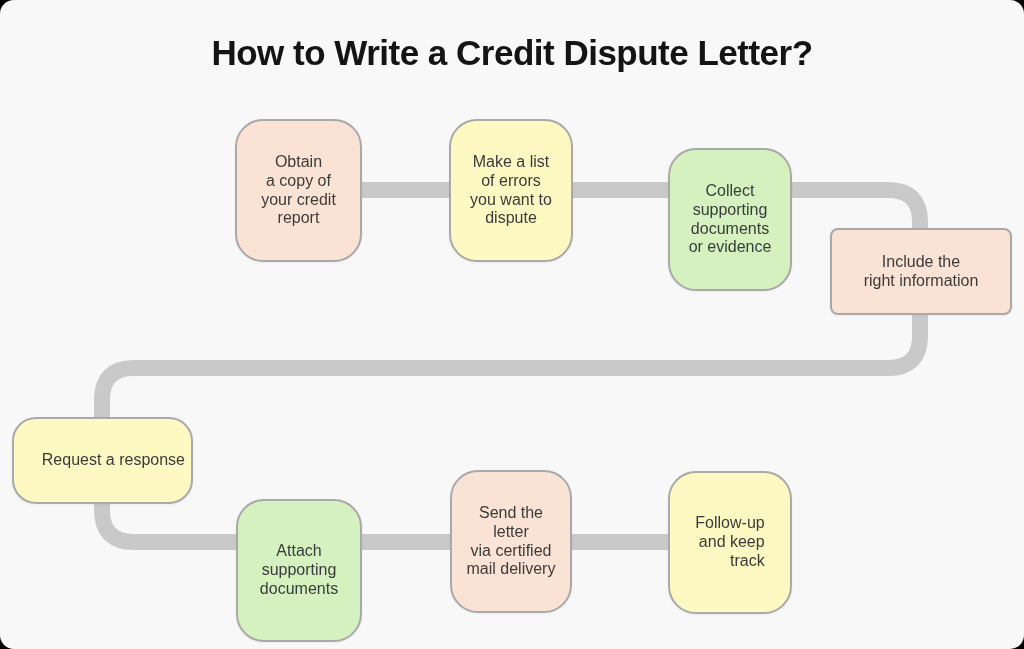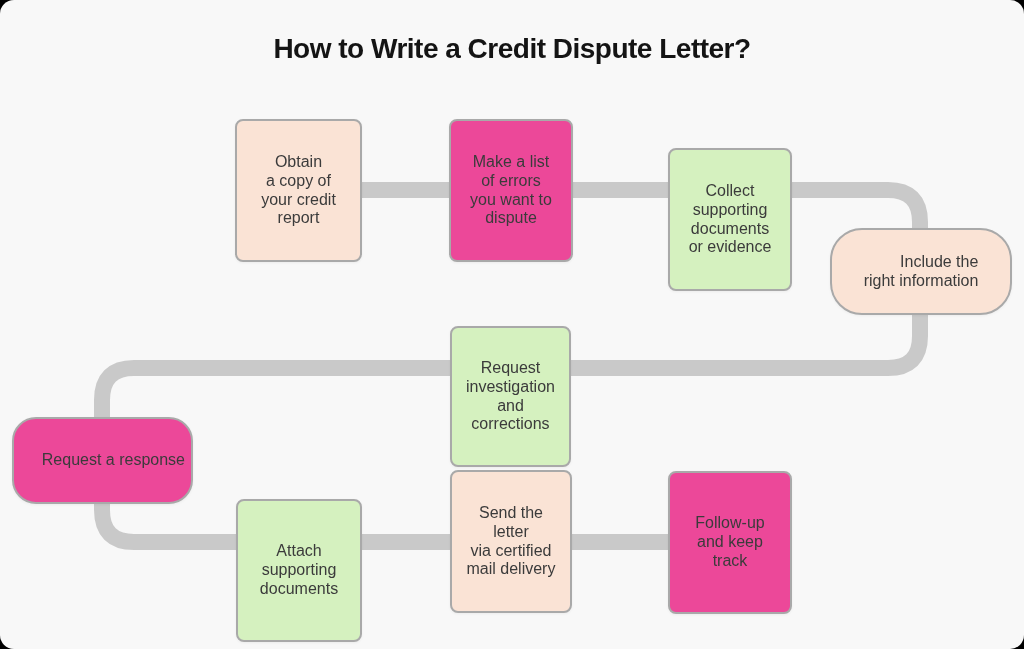--- a/index.html
+++ b/index.html
@@ -15,21 +15,21 @@
     background: #f8f8f8;
     border-radius: 14px;
     overflow: hidden;
   }
   .page-title {
     position: absolute;
     left: 0;
     top: 33px;
     width: 100%;
     text-align: center;
-    font-size: 28px;
+    font-size: 35px;
     font-weight: 800;
     letter-spacing: -0.5px;
     color: #141414;
     margin: 0;
   }
   .connector-svg {
     position: absolute;
     left: 0;
     top: 0;
     width: 1024px;
@@ -37,46 +37,46 @@
     z-index: 1;
   }
   .box {
     position: absolute;
     z-index: 2;
     display: flex;
     align-items: center;
     justify-content: center;
     text-align: center;
     border: 2px solid #a9a9a9;
-    border-radius: 8px;
+    border-radius: 28px;
     box-sizing: border-box;
     box-shadow: 0 1px 3px rgba(0,0,0,0.05);
   }
   .box-label {
     white-space: pre-line;
     font-size: 16px;
     line-height: 1.18;
     color: #3b3b3b;
     padding: 4px 6px;
   }
   .peach { background: #fae3d5; }
-  .blue  { background: #ec4899; }
+  .blue  { background: #fef9c3; }
   .green { background: #d5f1bf; margin-top: 29px; }
 
   .b1  { left: 235px; top: 119px; width: 127px; height: 143px; }
   .b2  { left: 449px; top: 119px; width: 124px; height: 143px; }
   .b3  { left: 668px; top: 119px; width: 124px; height: 143px; }
-  .b4  { left: 830px; top: 228px; width: 182px; height: 87px; border-radius: 32px; text-align: right; }
+  .b4  { left: 830px; top: 228px; width: 182px; height: 87px; border-radius: 8px; }
   .b5  { left: 236px; top: 297px; width: 126px; height: 142px; }
   .b6  { left: 450px; top: 297px; width: 121px; height: 141px; }
   .b7  { left: 668px; top: 297px; width: 124px; height: 141px; }
   .b8  { left: 12px;  top: 417px; width: 181px; height: 87px; border-radius: 24px; justify-content: flex-end; }
   .b9  { left: 236px; top: 470px; width: 126px; height: 143px; }
   .b10 { left: 450px; top: 470px; width: 122px; height: 143px; }
-  .b11 { left: 668px; top: 471px; width: 124px; height: 143px; }
+  .b11 { left: 668px; top: 471px; width: 124px; height: 143px; text-align: right; }
 </style>
 </head>
 <body>
 
 <div class="canvas">
 
   <h1 class="page-title">How to Write a Credit Dispute Letter?</h1>
 
   <svg class="connector-svg" viewBox="0 0 1024 649" xmlns="http://www.w3.org/2000/svg">
     <path d="M 298 190 H 888 Q 920 190 920 222 V 336 Q 920 368 888 368 H 134 Q 102 368 102 400 V 510 Q 102 542 134 542 H 730" fill="none" stroke="#c9c9c9" stroke-width="16" stroke-linejoin="round"></path>
@@ -102,26 +102,20 @@
 documents
 or evidence</span>
   </div>
 
   <div class="box peach b4">
     <span class="box-label">Include the
 right information</span>
   </div>
 
 
-  <div class="box green b6">
-    <span class="box-label">Request
-investigation
-and
-corrections</span>
-  </div>
 
 
   <div class="box blue b8">
     <span class="box-label">Request a response</span>
   </div>
 
   <div class="box green b9">
     <span class="box-label">Attach
 supporting
 documents</span>

